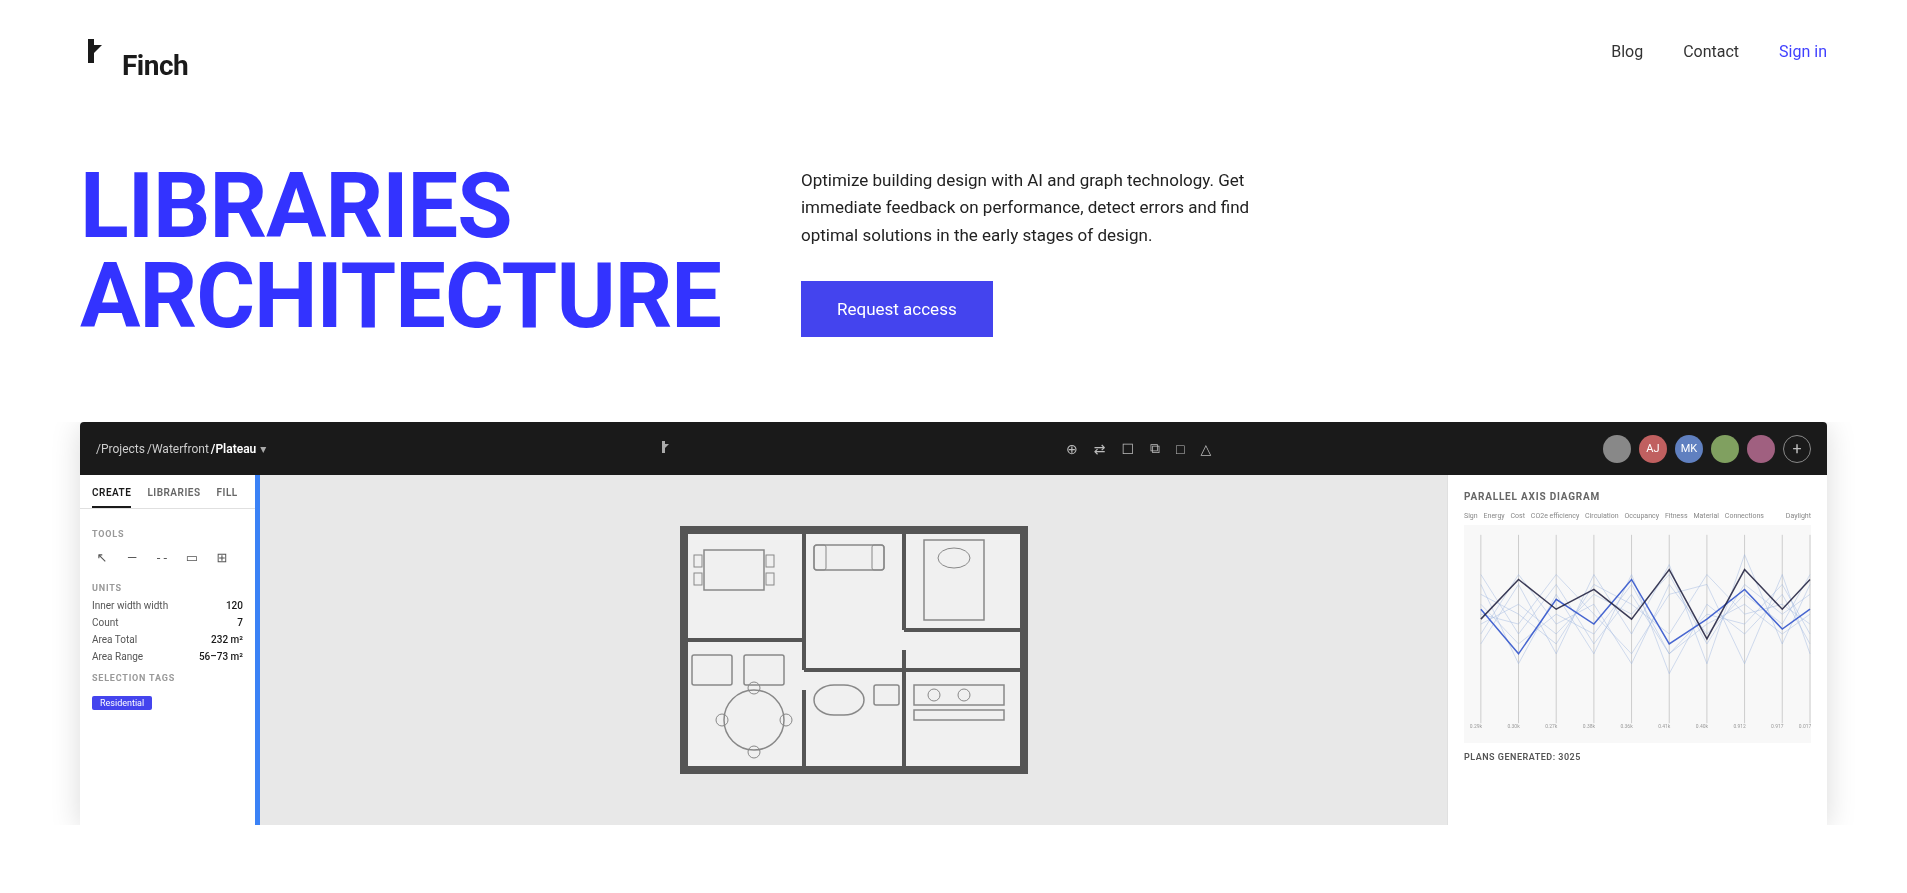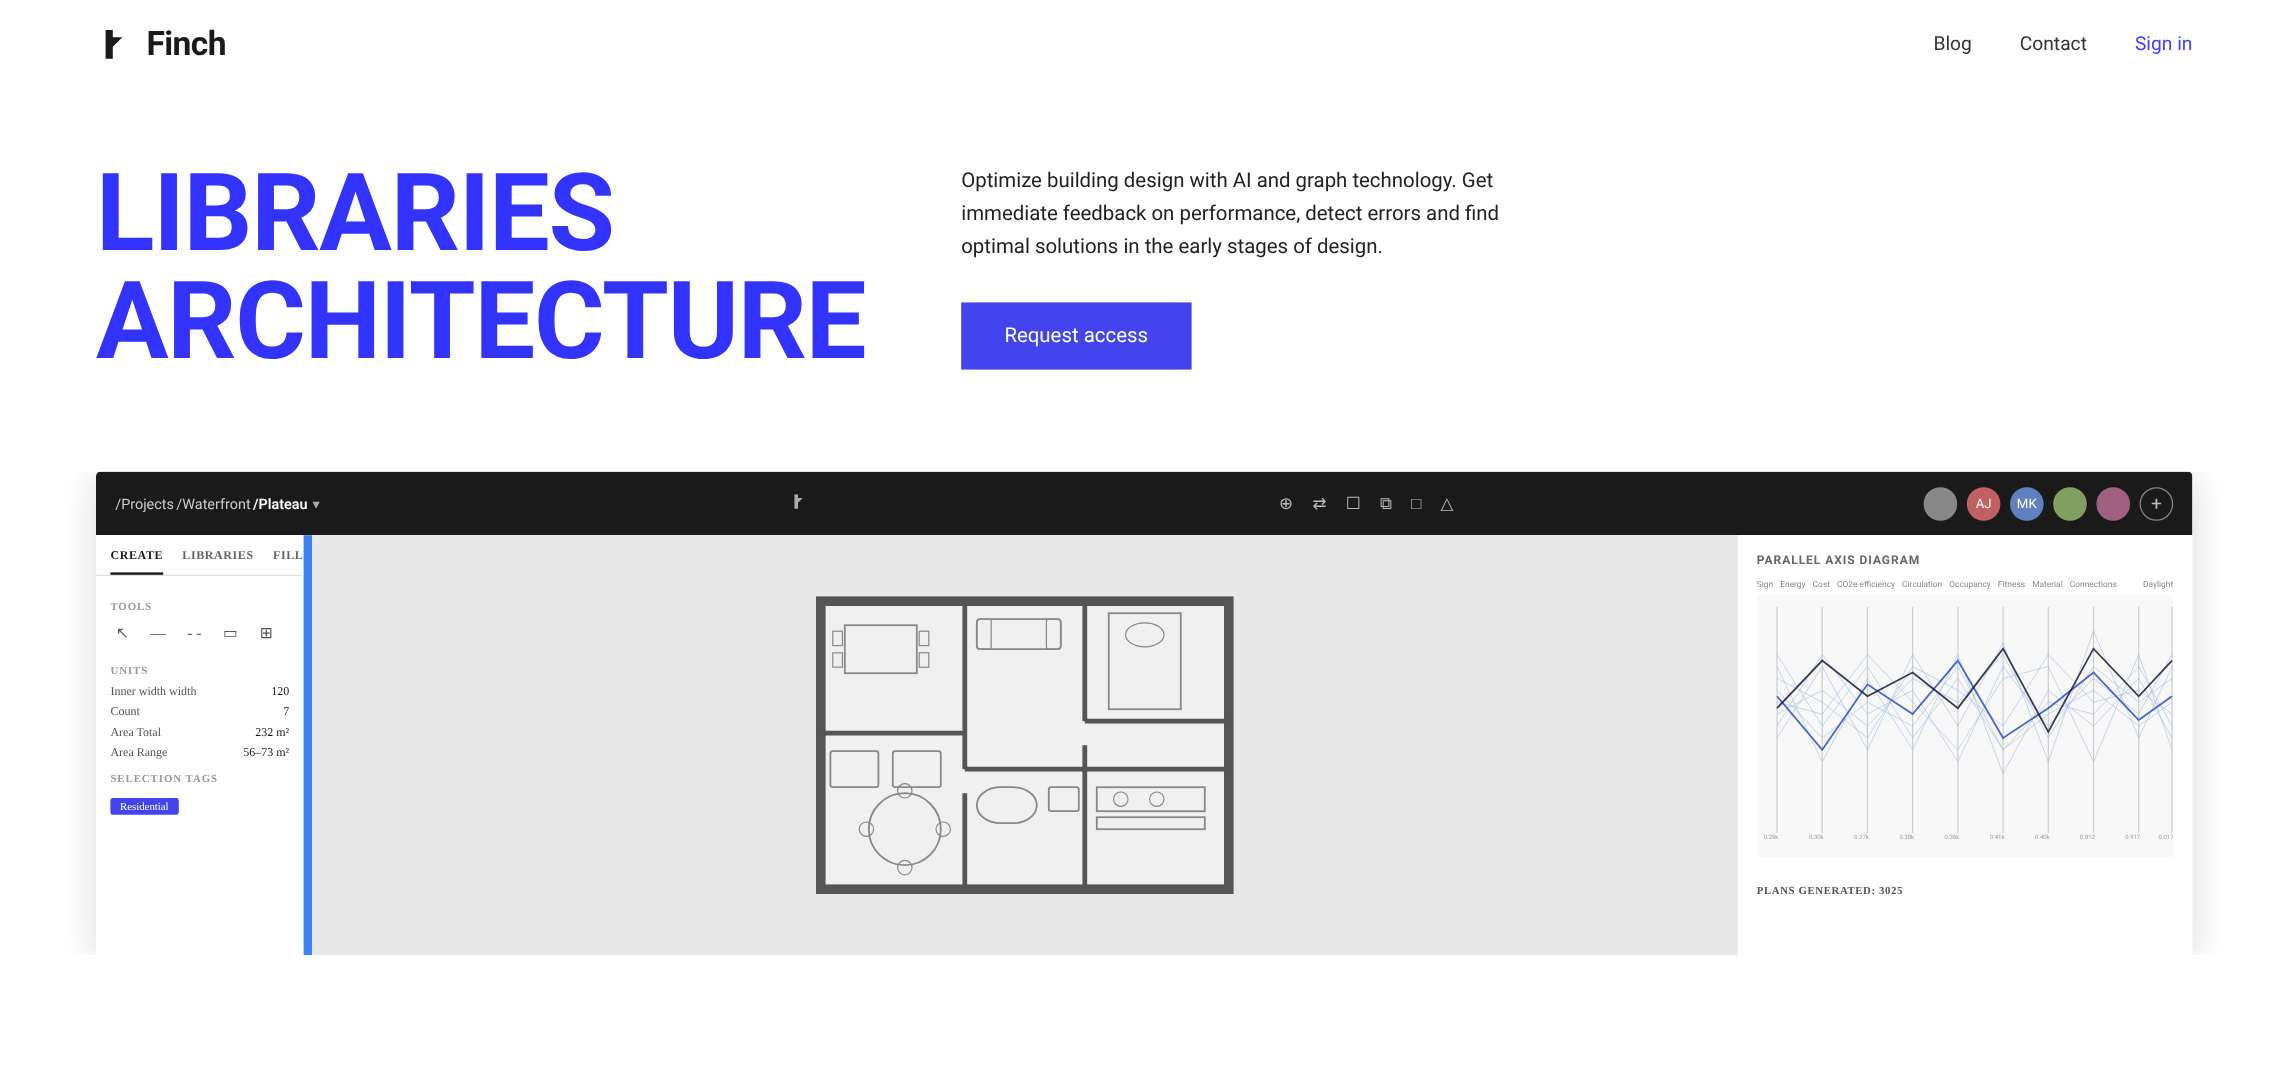--- a/index.html
+++ b/index.html
@@ -27,20 +27,21 @@
     }
     .logo-icon {
       width: 32px;
       height: 32px;
     }
     .logo-text {
       font-size: 28px;
       font-weight: 700;
       color: #1a1a1a;
       letter-spacing: -0.5px;
+      margin-top: 29px;
     }
     nav {
       display: flex;
       align-items: center;
       gap: 40px;
     }
     .nav-link {
       font-size: 16px;
       color: #333;
       text-decoration: none;
@@ -173,23 +174,22 @@
       display: flex;
       height: 350px;
       background: #f5f5f5;
     }
 
     
     .app-sidebar {
       width: 180px;
       min-width: 180px;
       background: #fff;
-      border-right: 7px solid #3b82f6;
+      border-right: 5px solid #3b82f6;
       padding: 12px 0;
-      font-family: Liberation Serif, serif;
     }
     .sidebar-tabs {
       display: flex;
       border-bottom: 1px solid #e0e0e0;
       padding: 0 12px;
       gap: 16px;
       margin-bottom: 12px;
     }
     .sidebar-tab {
       font-size: 10px;
@@ -266,24 +266,23 @@
       font-weight: 700;
       color: #666;
       text-transform: uppercase;
       letter-spacing: 0.8px;
       margin-bottom: 10px;
     }
     .plans-generated {
       font-size: 9px;
       color: #555;
       font-weight: 600;
-      margin-top: 18px;
+      margin-top: 4px;
       text-transform: uppercase;
       letter-spacing: 0.5px;
-      font-family: Liberation Serif, serif;
     }
 
     
     .fp-svg {
       width: 500px;
       height: 320px;
     }
   </style>
 </head>
 <body>

